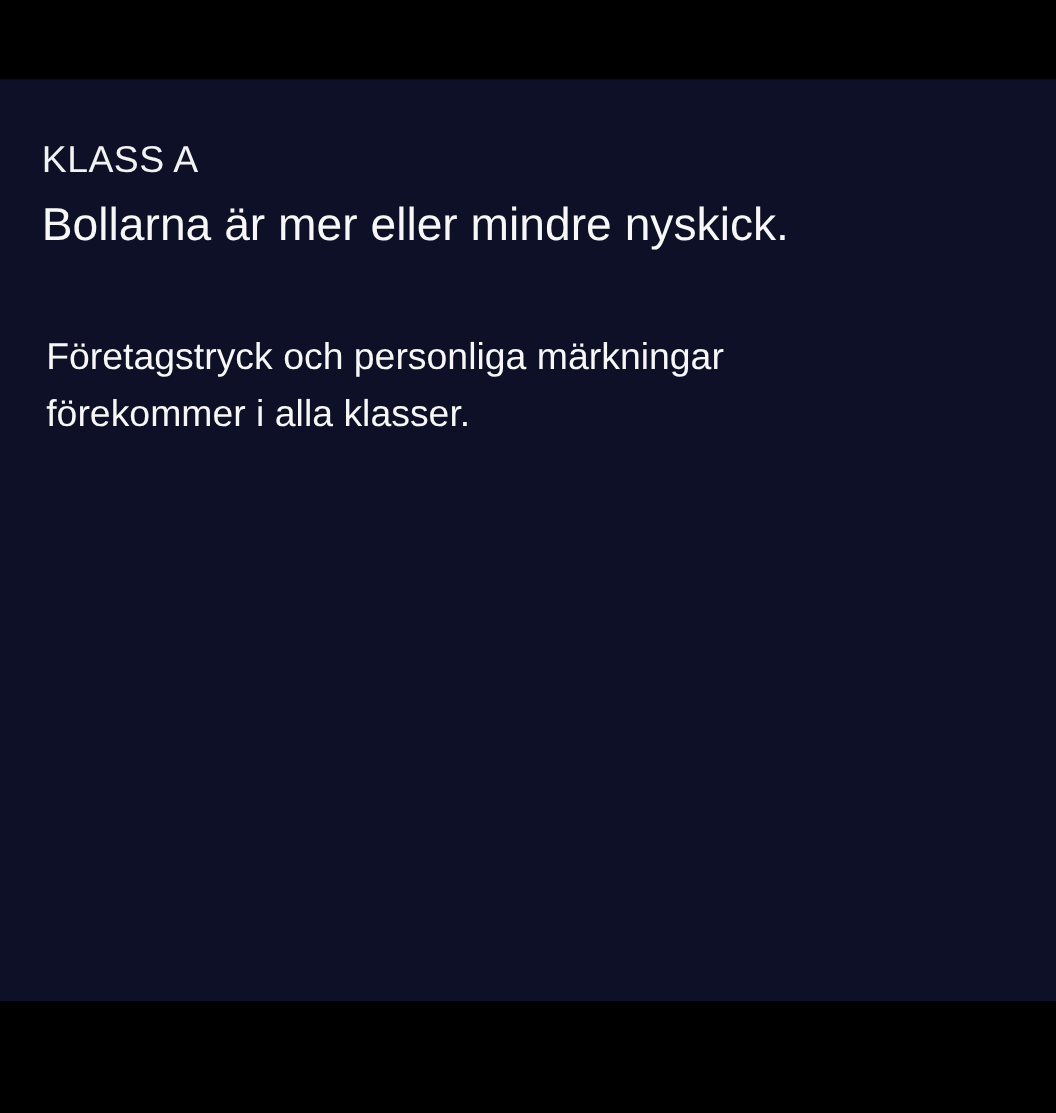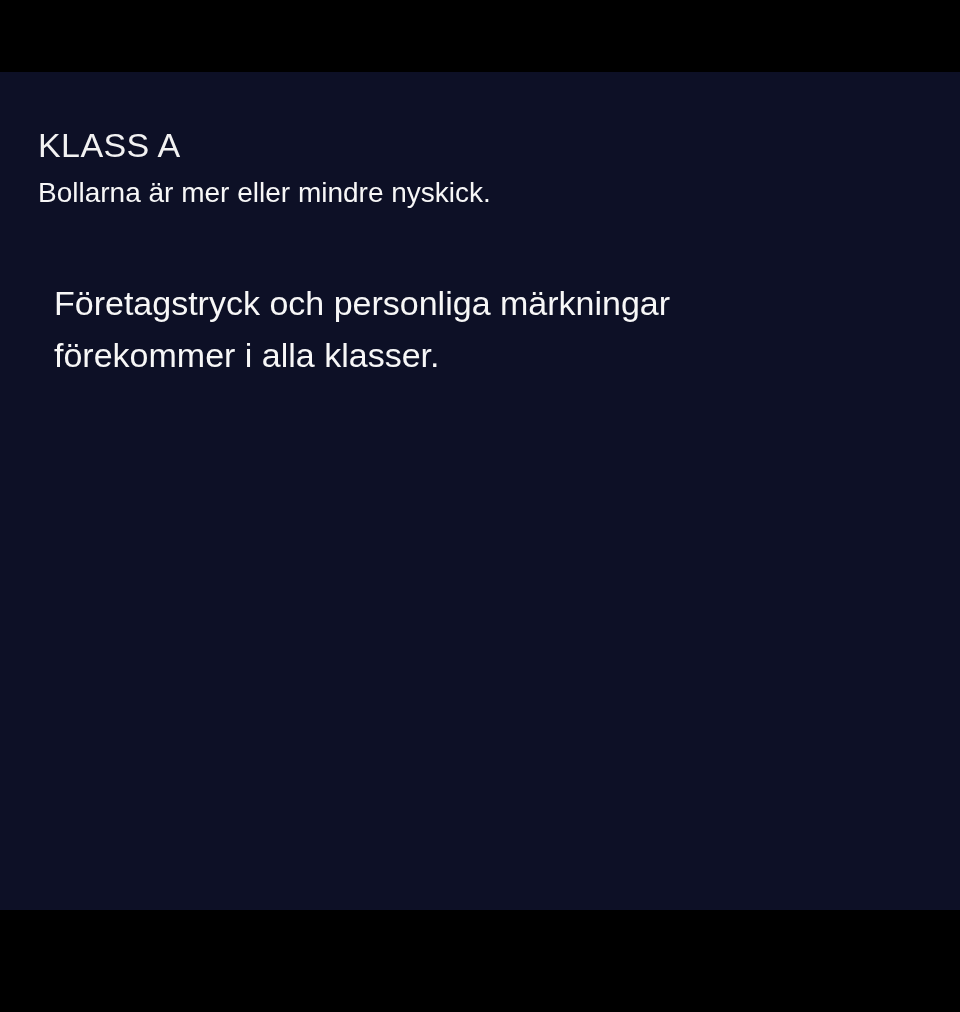--- a/index.html
+++ b/index.html
@@ -43,32 +43,32 @@
     color: #f2f2f2;
     font-size: 34px;
     line-height: 1.28;
     letter-spacing: 0.4px;
     font-weight: 400;
     margin: 0 0 4px 0;
     white-space: pre-wrap;
   }
   .class-body {
     color: #f7f7f7;
-    font-size: 28px;
+    font-size: 42px;
     line-height: 1.52;
     font-weight: 400;
     margin: 0;
     white-space: pre-wrap;
   }
   .footnote {
     color: #f7f7f7;
     font-size: 34px;
     line-height: 1.52;
     font-weight: 400;
-    margin: 16px;
+    margin: 4px;
     white-space: pre-wrap;
   }
   .spacer-note {
     margin-top: 64px;
   }
 </style>
 </head>
 <body>
 
 <div class="screen">

